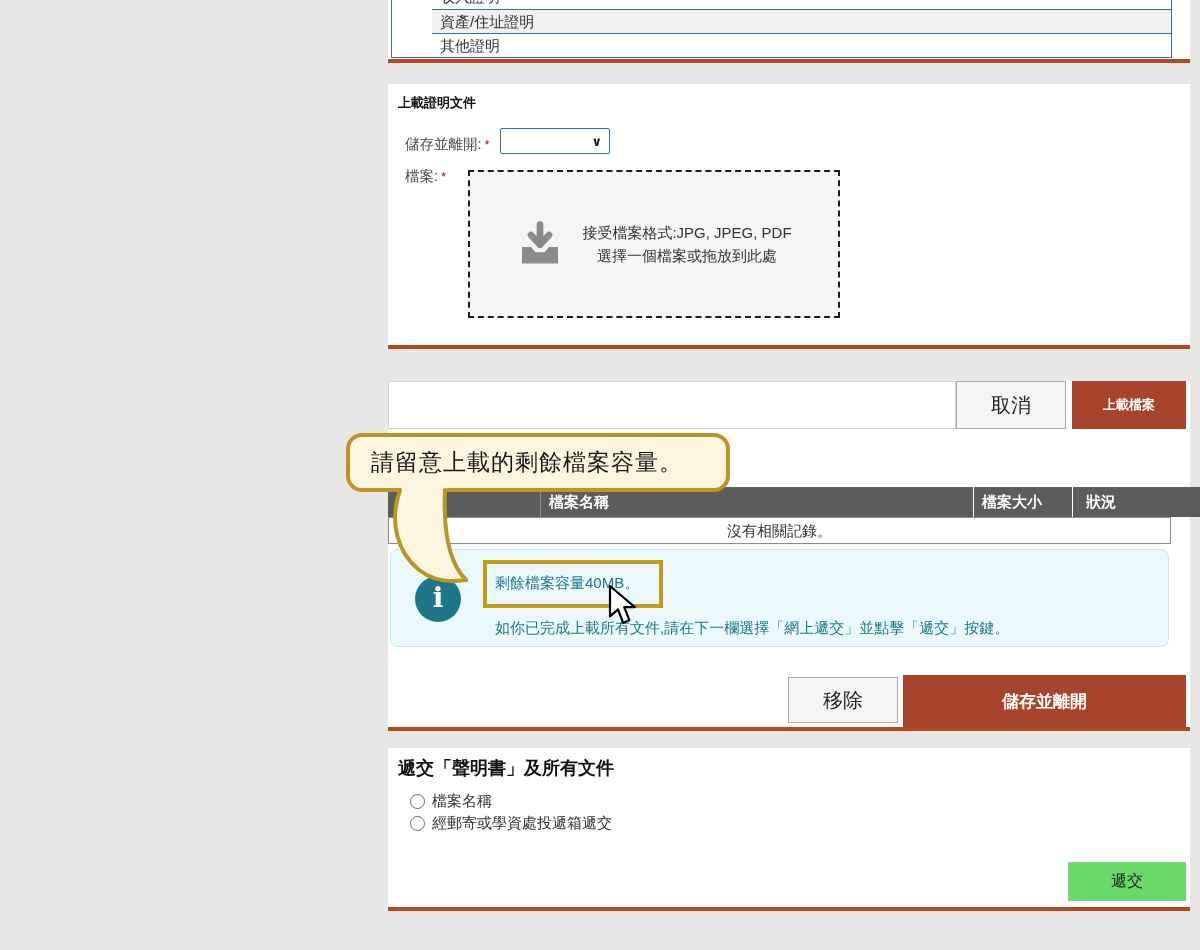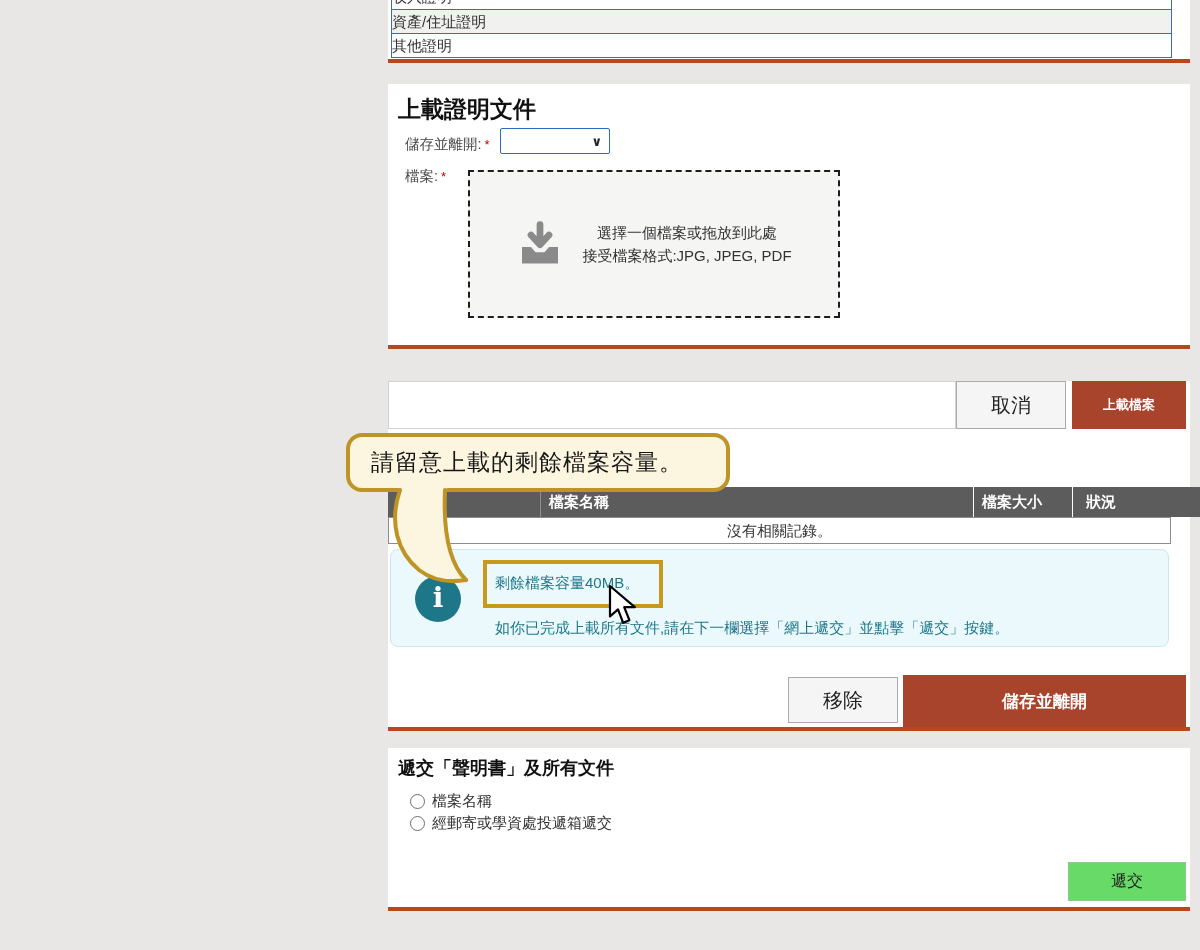--- a/index.html
+++ b/index.html
@@ -14,27 +14,27 @@
   .panel {
     position:absolute; left:388px; width:802px; background:#fff;
     border-bottom:4px solid #b5491c;
   }
   
   #sec-top { top:0; height:63px; }
   .cat-table {
     position:absolute; left:3px; top:-16px; width:781px;
     border:1px solid #3f6e9e; background:#fff;
   }
-  .cat-row { height:24px; line-height:23px; font-size:15px;
-    border-top:1px solid #3f6e9e; background:#fff; overflow:hidden; }
+  .cat-row { height:24px; line-height:23px; padding-left:8px; font-size:15px;
+    border-top:1px solid #3f6e9e; background:#fff; overflow:hidden;margin-left:40px; }
   .cat-row:first-child { border-top:none; }
   .cat-row.alt { background:#f1f1f0; }
   
   #sec-upload { top:84px; height:265px; }
-  .h-title { position:absolute; left:10px; font-size:23px; font-weight:bold; color:#111; }
+  .h-title { position:absolute; left:10px; font-size:13px; font-weight:bold; color:#111; }
   .fld-label { position:absolute; font-size:14.5px; color:#4a4a4a; }
   .req { color:#c00000; font-size:13px; margin-left:3px; }
   .sel-box {
     position:absolute; left:112px; top:44px; width:110px; height:26px;
     border:1px solid #2a6ebb; border-radius:2px; background:#fff;
     display:flex; align-items:center; justify-content:flex-end; padding-right:7px;
     font-size:13px; color:#222; cursor:default;
   }
   .dropzone {
     position:absolute; left:80px; top:86px; width:372px; height:148px;
@@ -135,22 +135,22 @@
   <div class="fld-label" style="left:17px; top:83px;">
     <span>檔案:</span><span class="req">*</span>
   </div>
 
   <div class="dropzone">
     <svg width="48" height="48" viewBox="0 0 32 32">
       <path d="M16 3 L16 15 M10 10 L16 16.5 L22 10" stroke="#8a8a8a" stroke-width="4.5" fill="none" stroke-linecap="round" stroke-linejoin="round"></path>
       <path d="M4 18 L4 29 L28 29 L28 18 L22 18 L19 21.5 L13 21.5 L10 18 Z" fill="#8a8a8a"></path>
     </svg>
     <div class="dz-text">
+      <div>接受檔案格式:JPG, JPEG, PDF</div>
       <div>選擇一個檔案或拖放到此處</div>
-      <div>接受檔案格式:JPG, JPEG, PDF</div>
     </div>
   </div>
 </div>
 
 <div class="panel" id="sec-files">
   <div class="file-strip"></div>
   <div class="btn btn-plain" id="btn-cancel">取消</div>
   <div class="btn btn-red" id="btn-upload">上載檔案</div>
 
   <div class="ftable-head">

